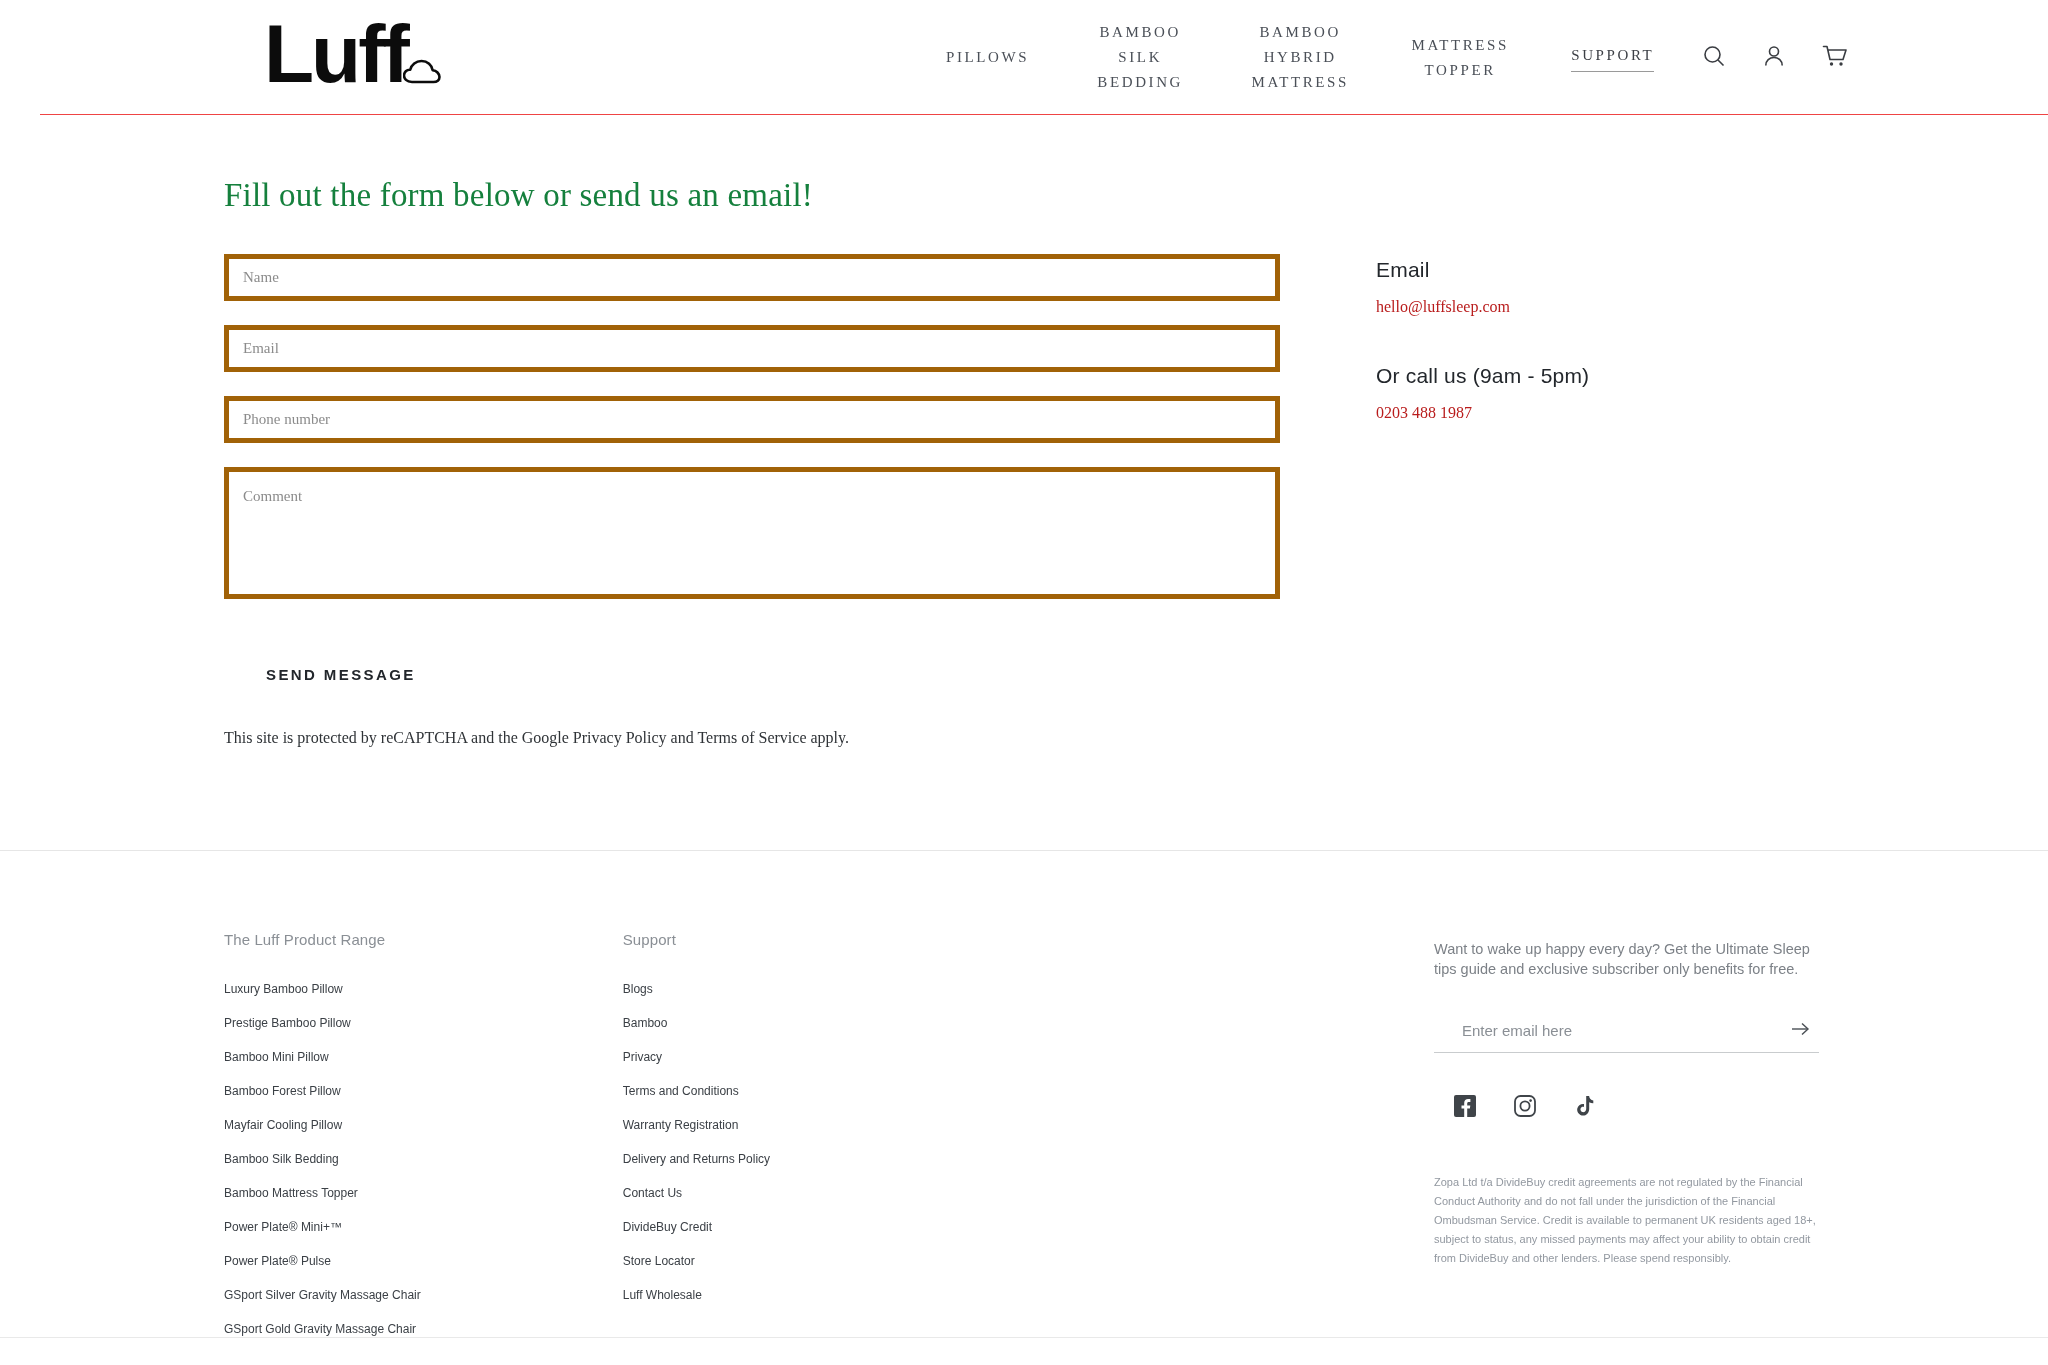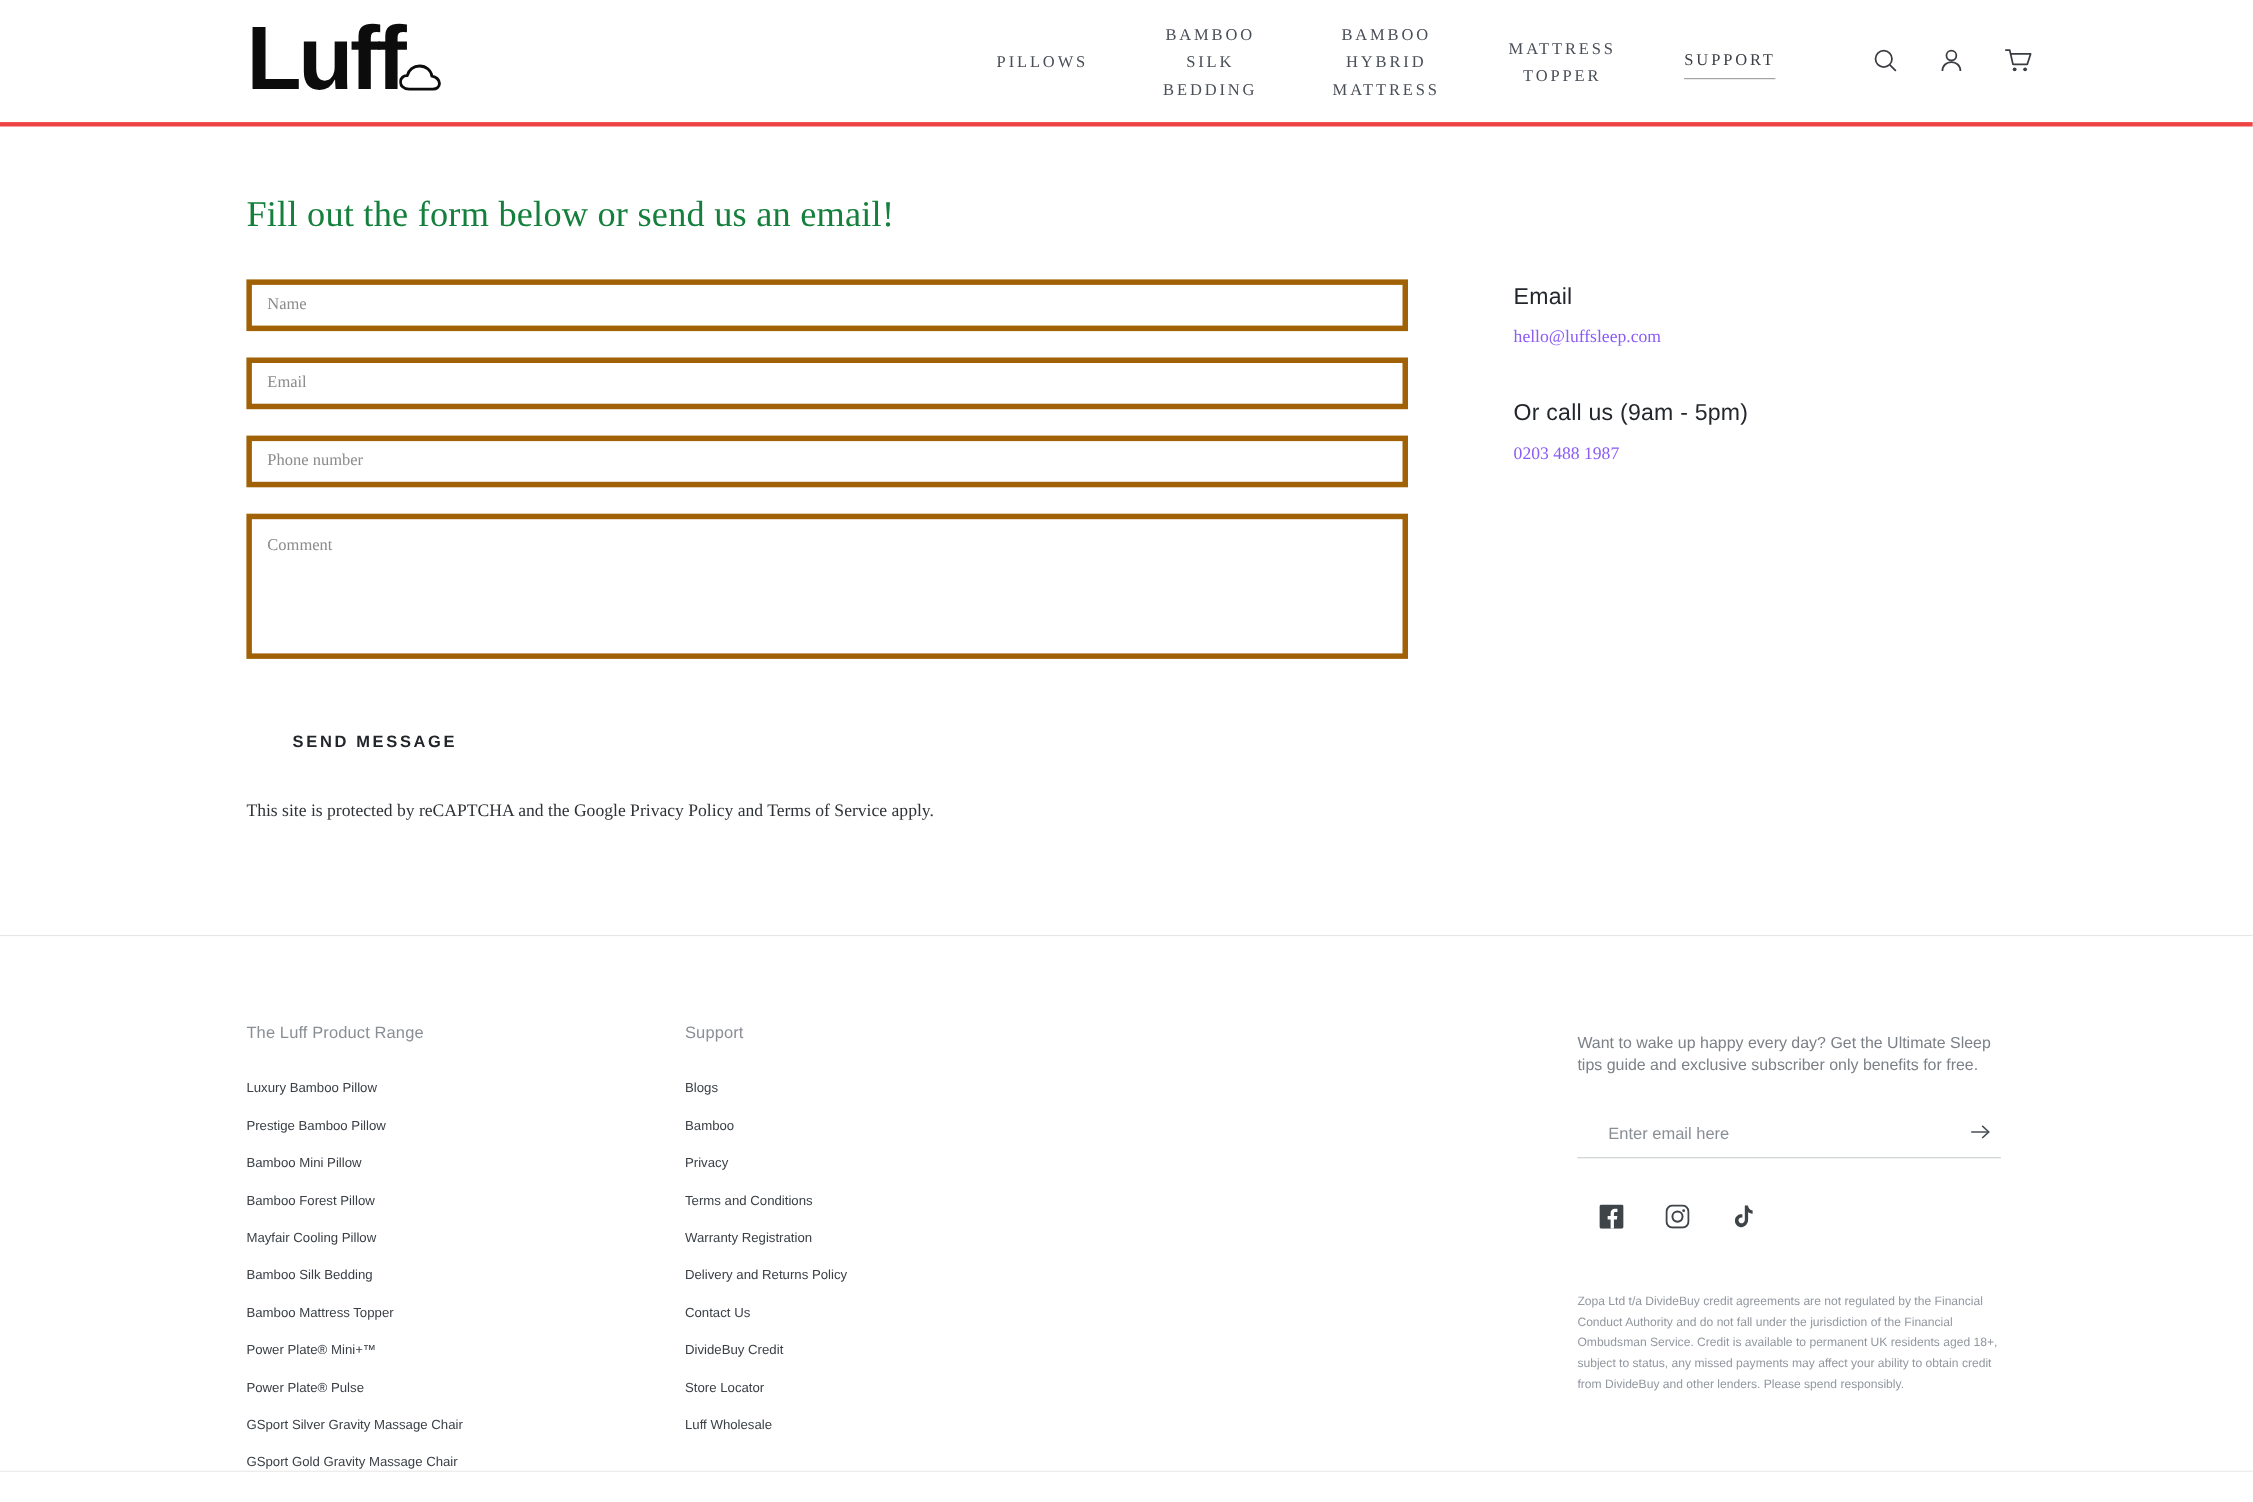--- a/index.html
+++ b/index.html
@@ -17,23 +17,24 @@
     position: relative;
     width: 2048px;
     height: 1365px;
     background: #ffffff;
   }
 
   
   .header {
     position: relative;
     height: 115px;
-    border-bottom: 4px solid #ef4444;
+    border-bottom: 1px solid #ef4444;
     display: flex;
     align-items: center;
+    margin-left: 40px;
   }
 
   .logo {
     position: absolute;
     left: 224px;
     top: 10px;
     display: flex;
     align-items: flex-end;
   }
   .logo-word {
@@ -168,21 +169,21 @@
   .info-title {
     font-family: "Liberation Sans", sans-serif;
     font-size: 21px;
     color: #23272c;
     font-weight: normal;
     letter-spacing: 0.2px;
   }
   .info-text {
     font-family: "Liberation Serif", serif;
     font-size: 16px;
-    color: #8b5cf6;
+    color: #b91c1c;
     margin-top: 16px;
   }
   .info-block-2 { margin-top: 48px; }
 
   
   .footer-divider {
     height: 1px;
     background: #e6e6e6;
     width: 100%;
   }

